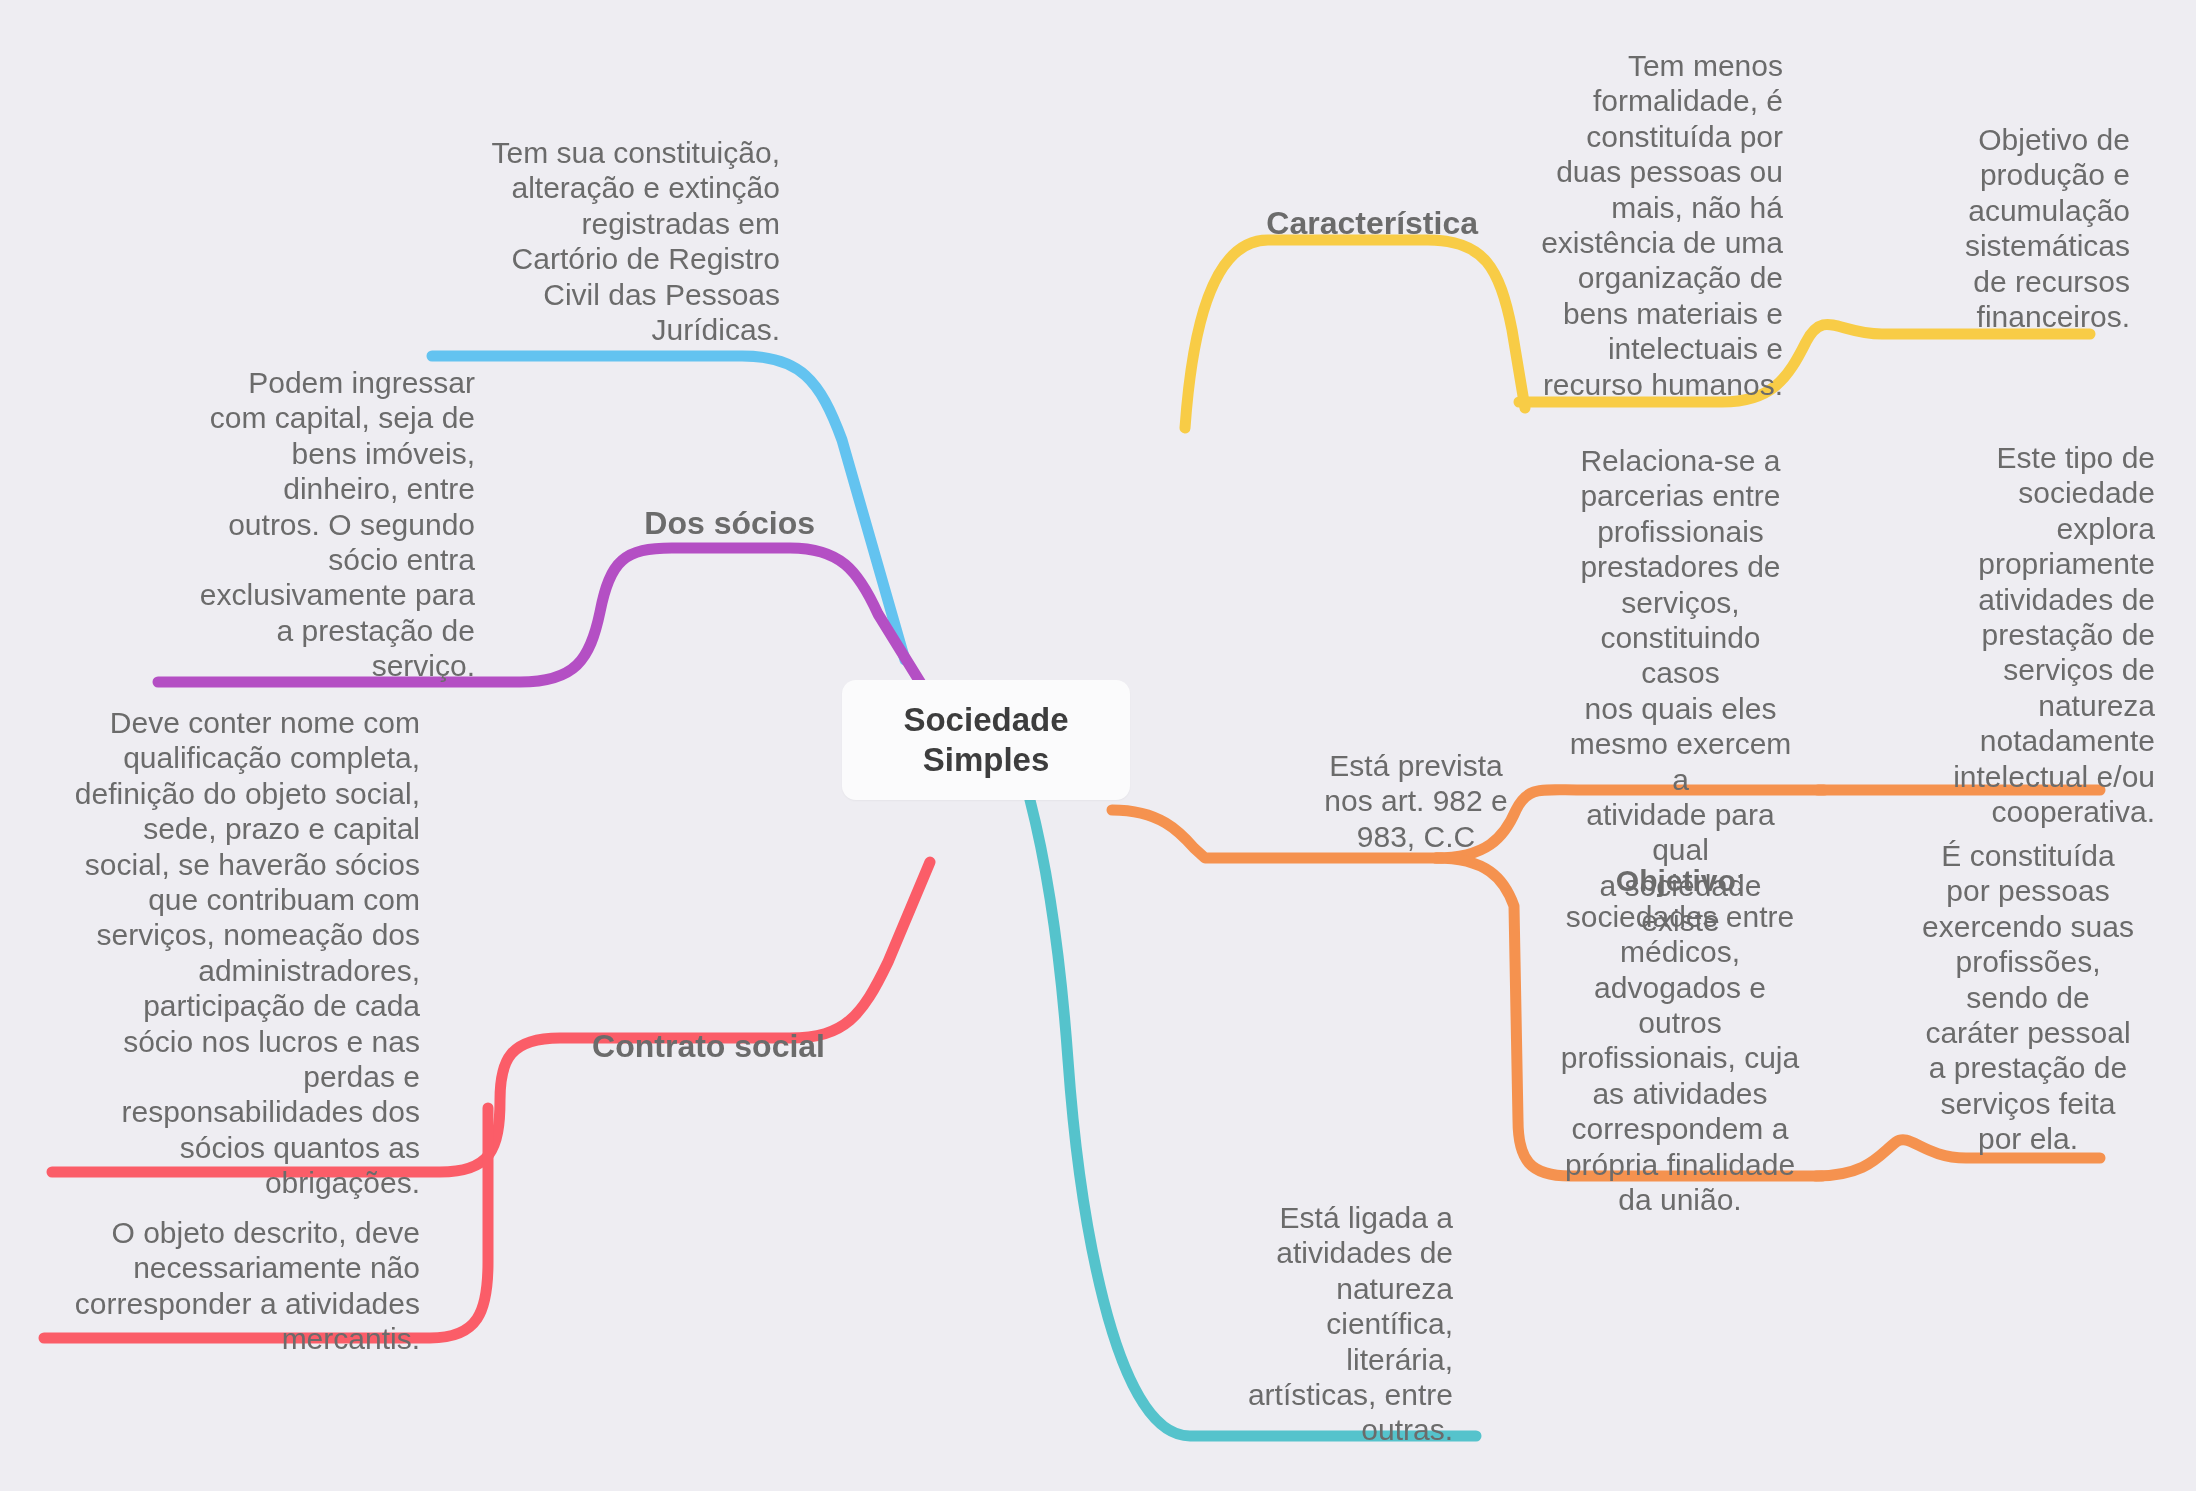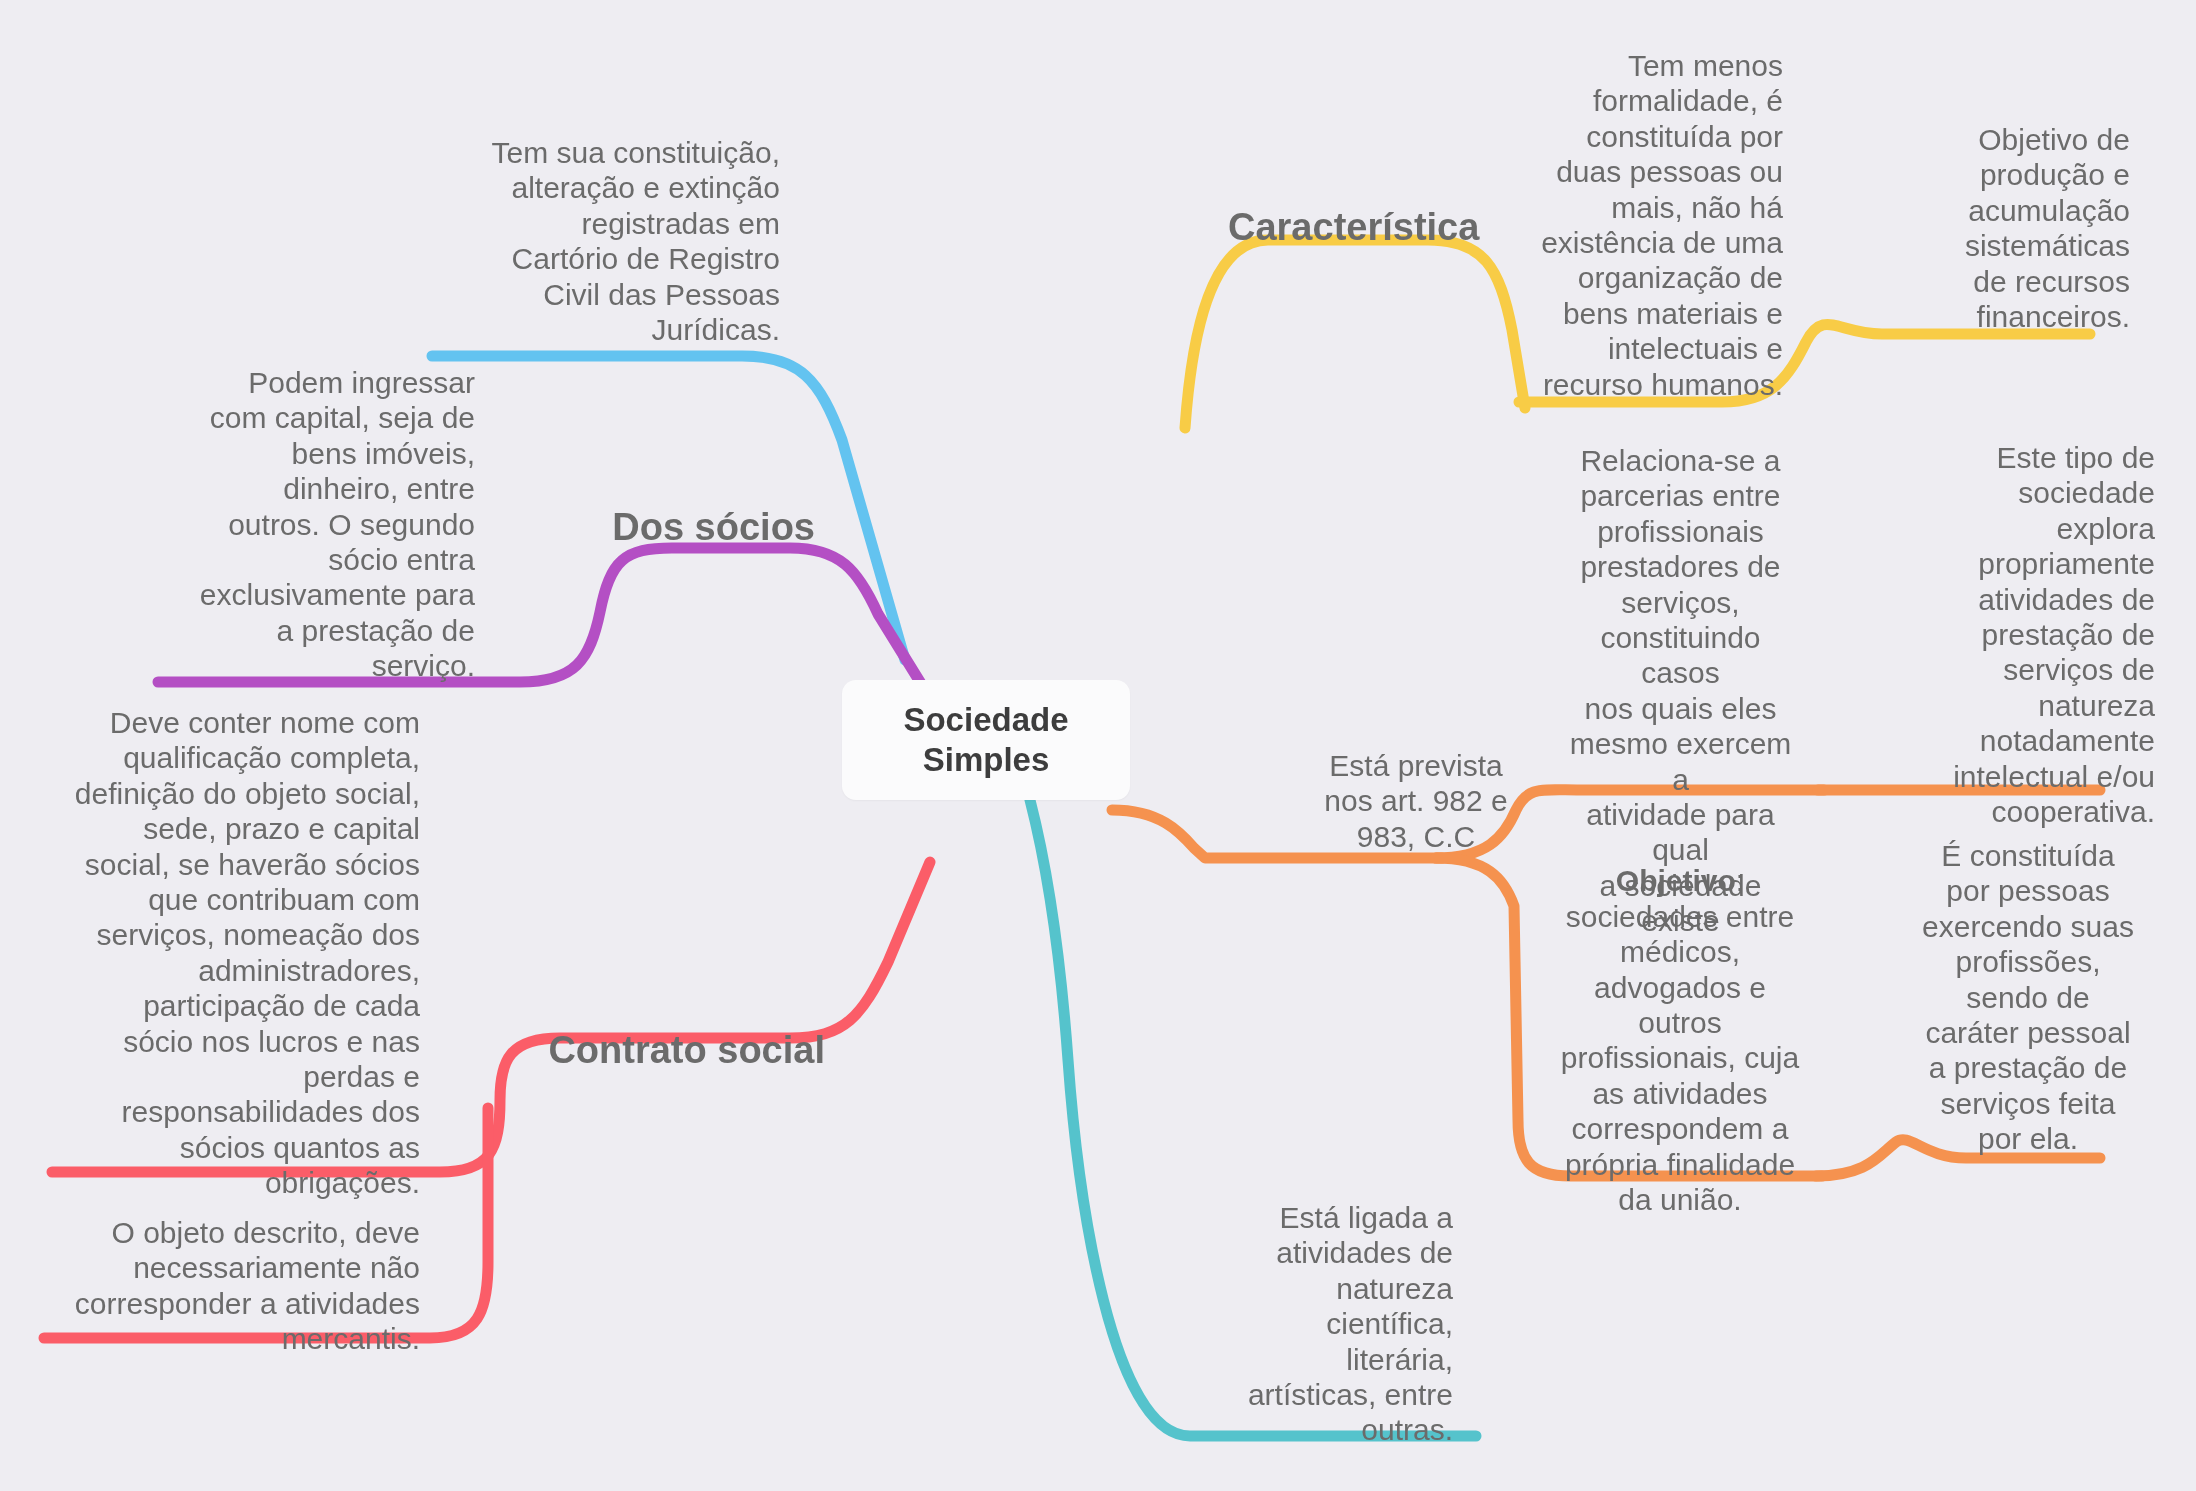--- a/index.html
+++ b/index.html
@@ -28,21 +28,21 @@
   .node {
     position: absolute;
     color: #6b6b6b;
     font-size: 30px;
     line-height: 1.18;
     white-space: pre-line;
   }
   .branch-label {
     position: absolute;
     color: #6b6b6b;
-    font-size: 38px;
+    font-size: 32px;
     font-weight: bold;
     line-height: 1.18;
     white-space: pre-line;
   }
   .al-left   { text-align: right; }
   .al-center { text-align: center; }
 
   #root-node {
     position: absolute;
     background: #fbfbfc;

